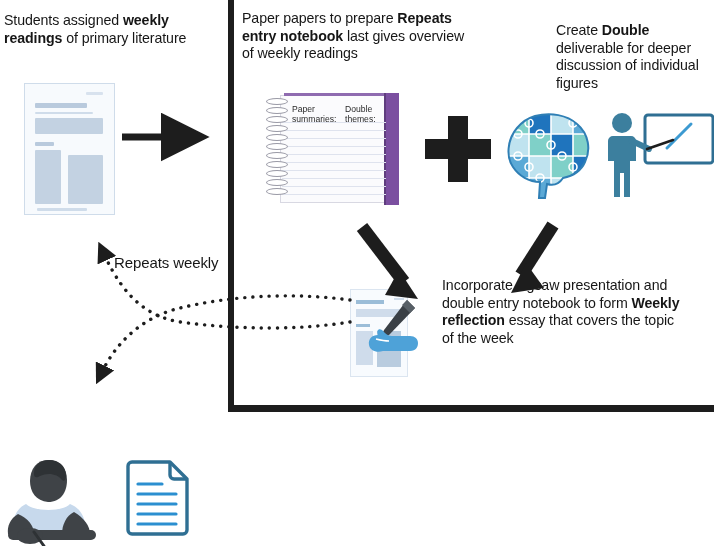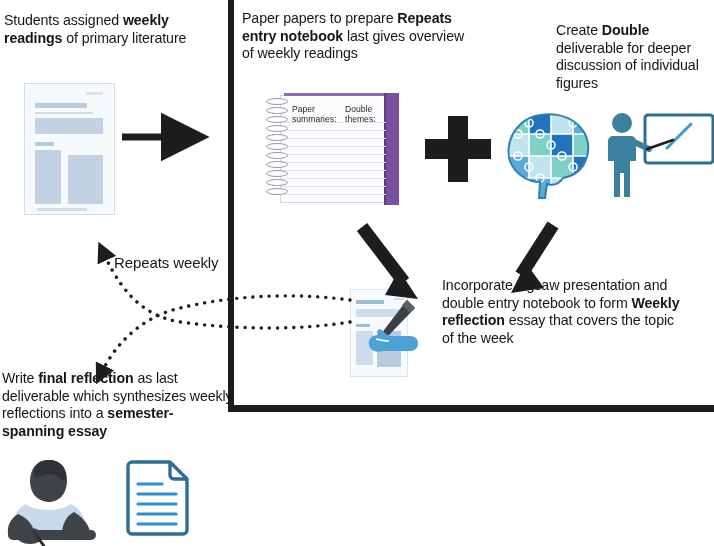--- a/index.html
+++ b/index.html
@@ -70,23 +70,20 @@
   </div>
 
   <div class="txt" id="t-create">
     <span>Create </span><b>Double</b><span> deliverable for deeper discussion of individual figures</span>
   </div>
 
   <div class="txt" id="t-incorp">
     <span>Incorporate Jigsaw presentation and double entry notebook  to form </span><b>Weekly reflection</b><span> essay that covers the topic of the week</span>
   </div>
 
-  <div class="txt" id="t-final">
-    <span>Write </span><b>final reflection</b><span> as last deliverable which synthesizes weekly reflections into a </span><b>semester-spanning essay</b>
-  </div>
 
   <div class="txt" id="t-repeats">Repeats weekly</div>
 
   <div class="paperdoc">
     <div class="pd-bar" style="left:61px;top:8px;width:17px;height:3px;background:#d8e2ee;"></div>
     <div class="pd-bar" style="left:10px;top:19px;width:52px;height:5px;background:#b9cadd;"></div>
     <div class="pd-bar" style="left:10px;top:28px;width:58px;height:2px;background:#cfdcea;"></div>
     <div class="pd-bar" style="left:10px;top:34px;width:68px;height:16px;"></div>
     <div class="pd-bar" style="left:10px;top:58px;width:19px;height:4px;background:#b9cadd;"></div>
     <div class="pd-bar" style="left:10px;top:66px;width:26px;height:54px;"></div>

